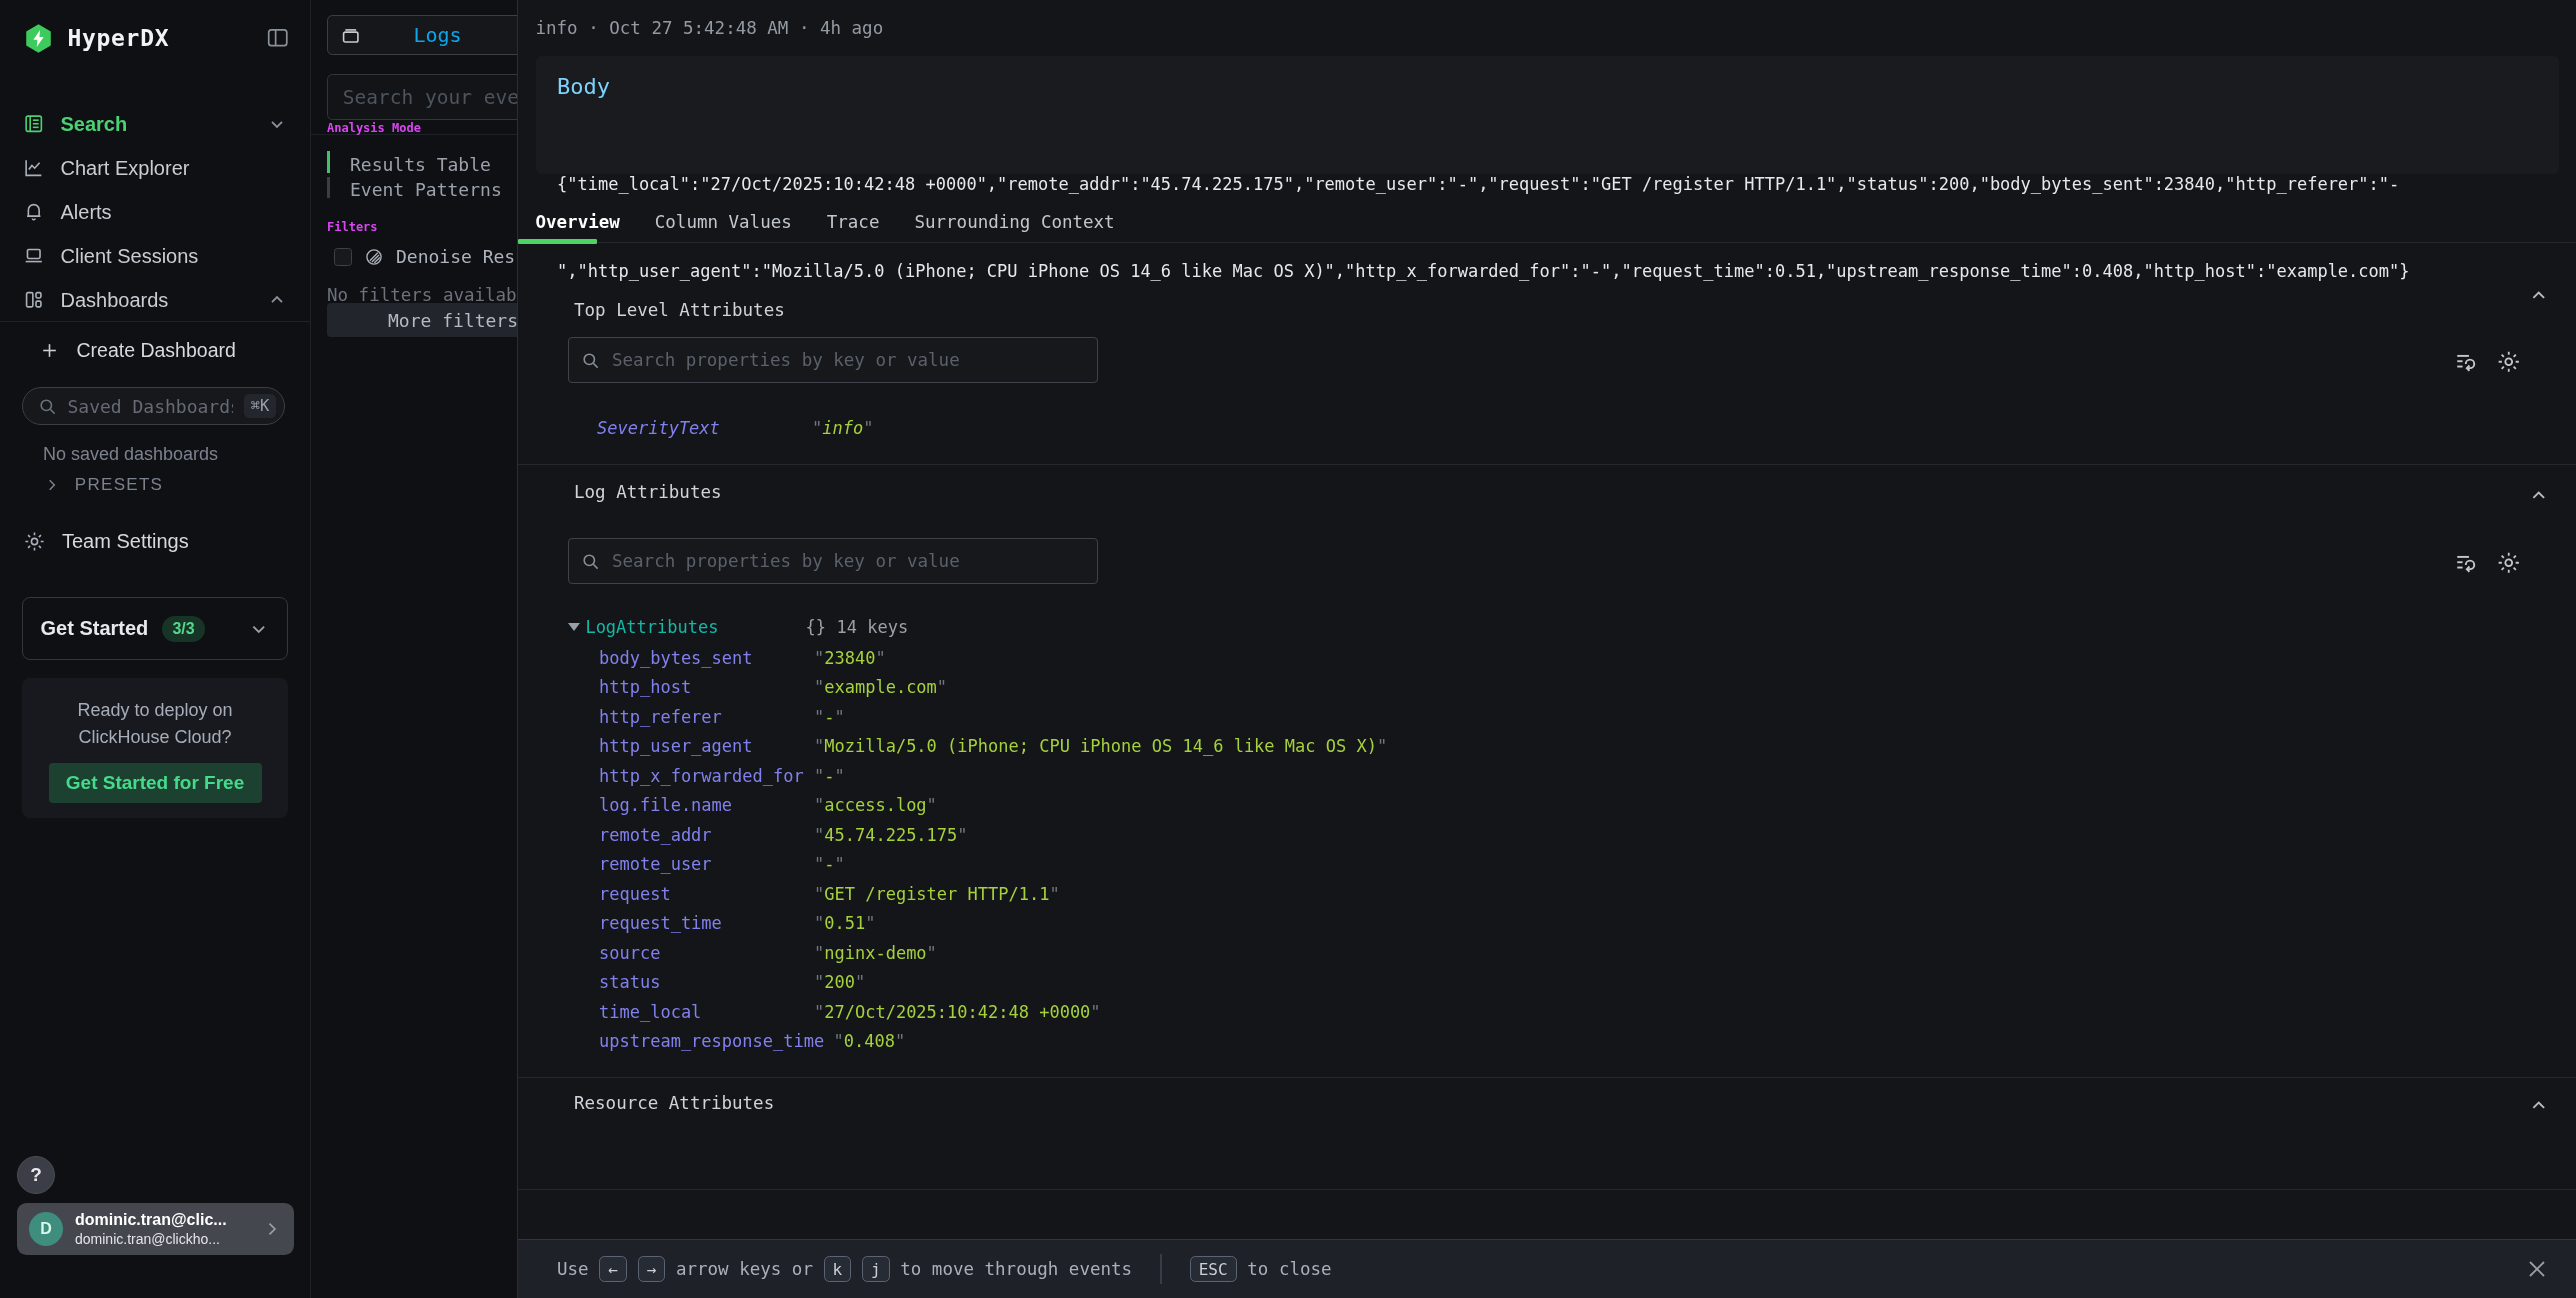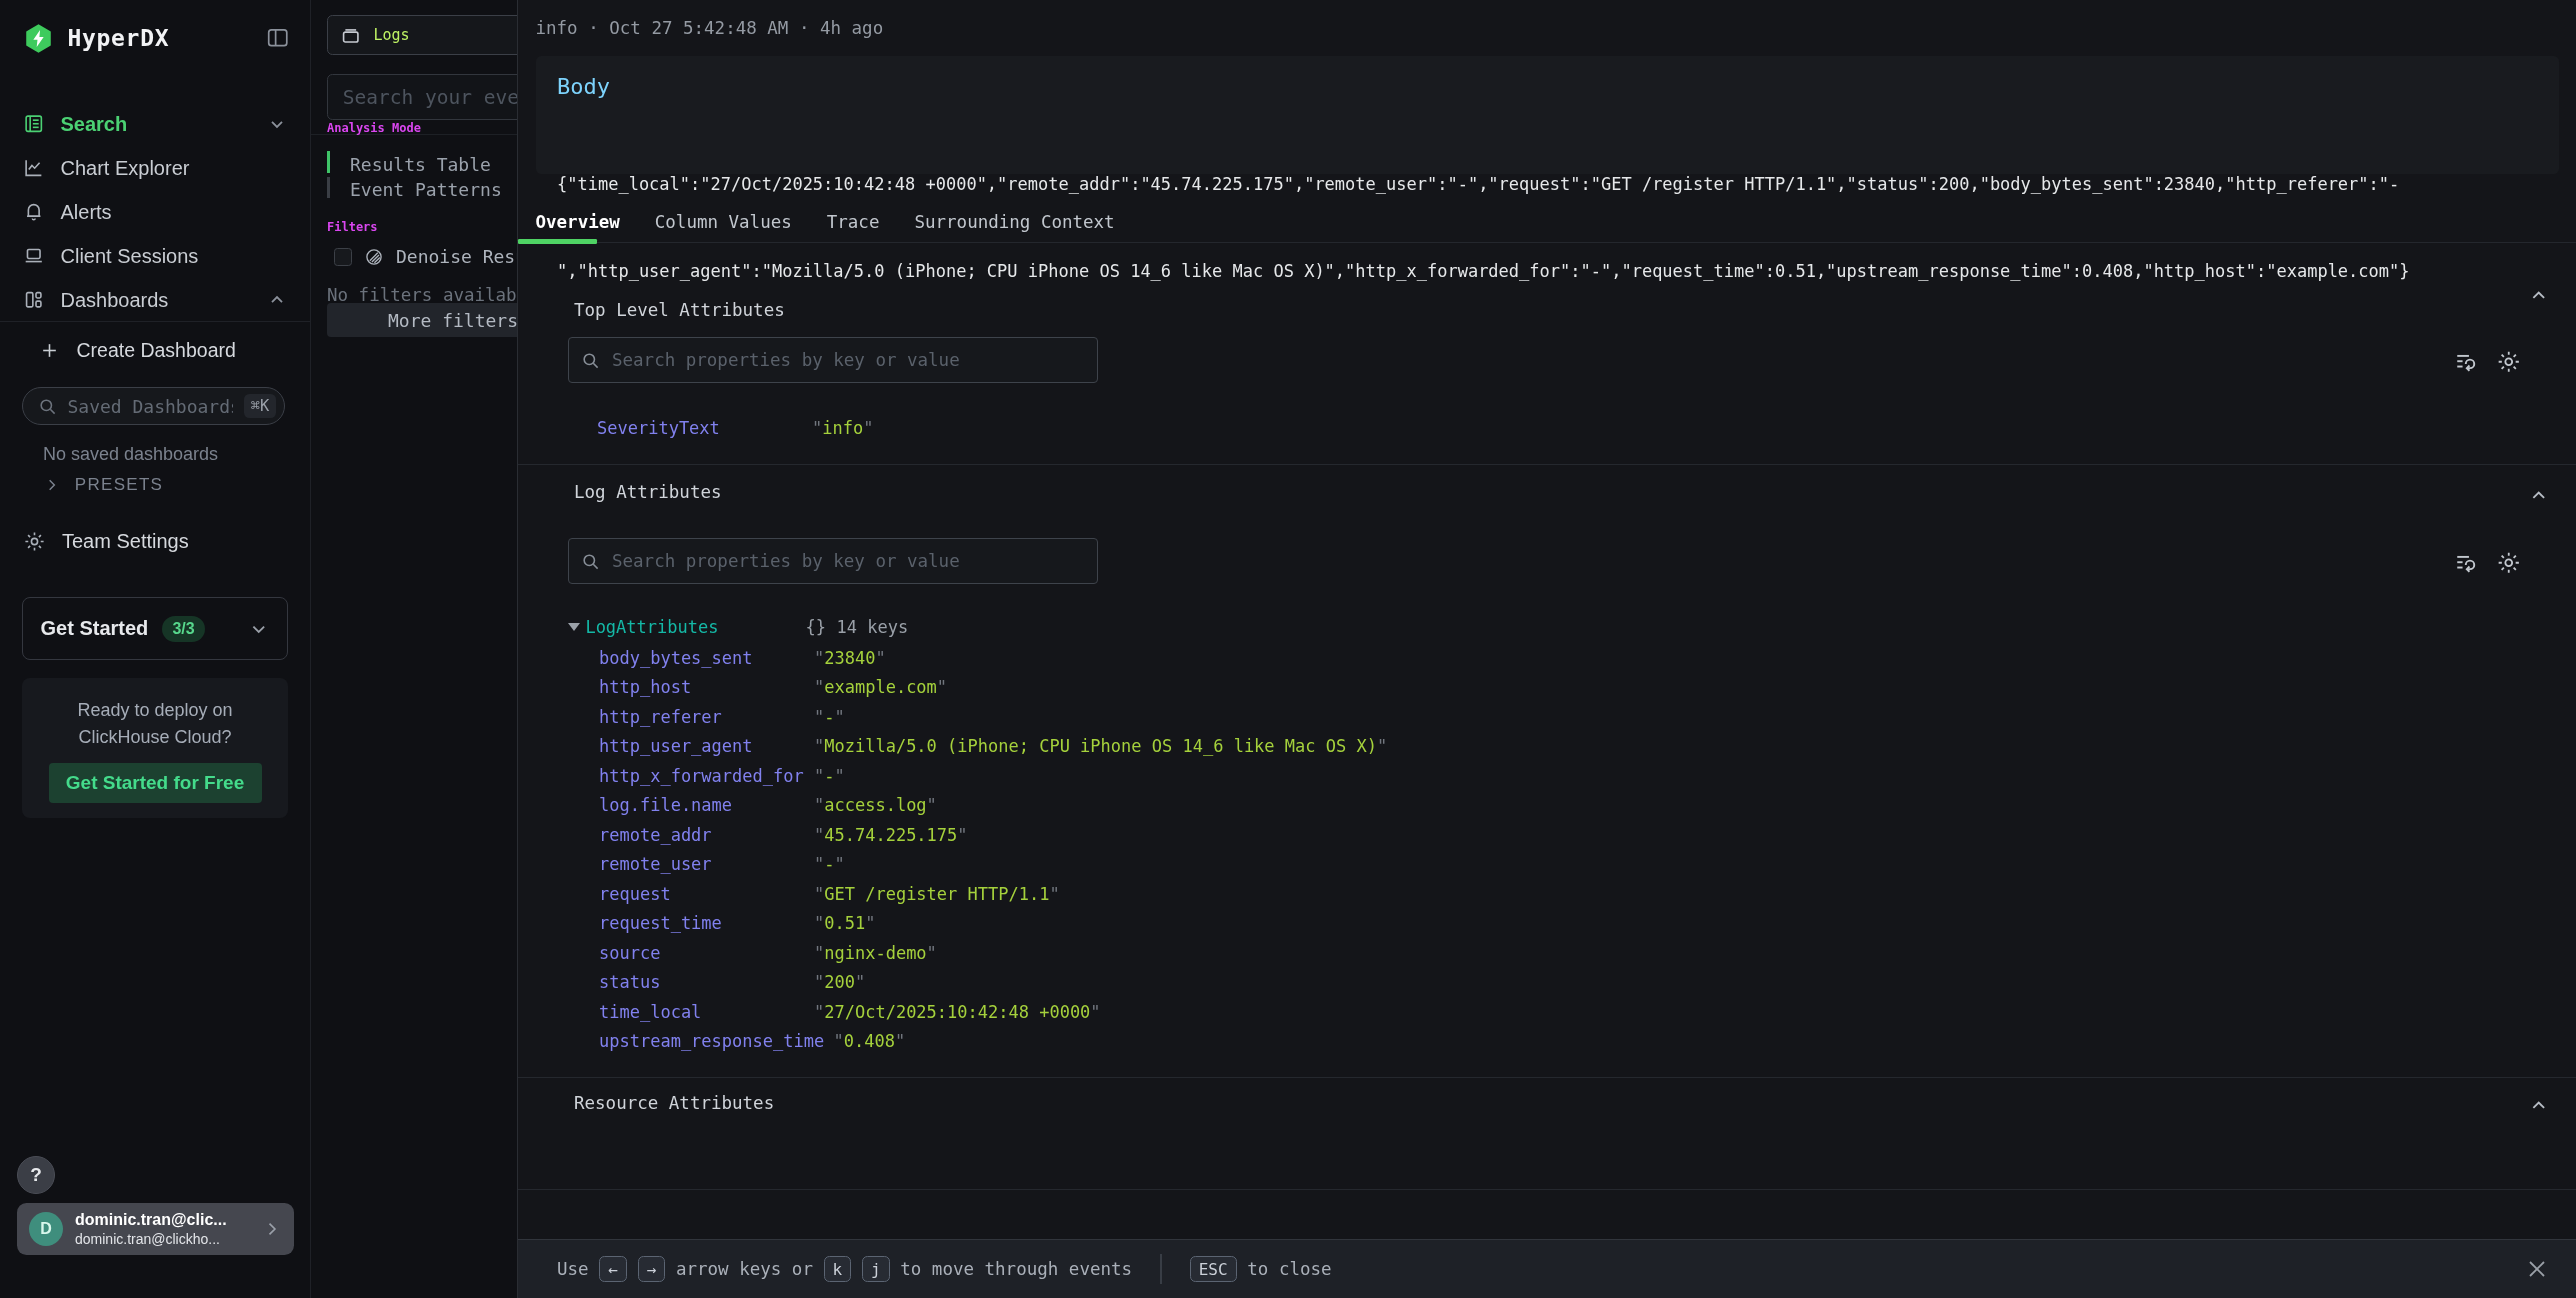--- a/index.html
+++ b/index.html
@@ -38,21 +38,21 @@
   .user-pill { position:absolute; top:1203px; left:17px; width:277px; height:52px; background:#45474f; border-radius:9.4px; display:flex; align-items:center; gap:12px; padding:0 12px; cursor:pointer; }
   .avatar { width:34px; height:34px; border-radius:50%; background:#3f8e7d; display:flex; align-items:center; justify-content:center; font-family:"Liberation Sans",sans-serif; font-size:16px; font-weight:bold; color:#d9f7ec; flex:0 0 auto; }
   .user-texts { display:flex; flex-direction:column; gap:1.3px; overflow:hidden; }
   .user-name { font-family:"Liberation Sans",sans-serif; font-size:16px; font-weight:bold; color:#ffffff; white-space:nowrap; }
   .user-email { font-family:"Liberation Sans",sans-serif; font-size:14px; color:#e3e5e9; white-space:nowrap; }
   .user-pill .chev { margin-left:auto; color:#9aa0a9; }
 
   
   #col2 { position:absolute; left:311px; top:0; width:206px; height:100%; background:#0f1014; overflow:hidden; }
   .logs-box { position:absolute; top:15.4px; left:16px; width:242px; height:40px; border:0.7px solid #3b3f47; border-radius:5.4px; background:#15171b; display:flex; align-items:center; gap:12px; padding:0 12px; cursor:pointer; }
-  .logs-box .lbl { font-size:15px; color:#bef264; }
+  .logs-box .lbl { font-size:20px; color:#0ea5e9;margin-left:40px; }
   .logs-box .nicon { color:#c6cad1; }
   .col2-search { position:absolute; top:74px; left:16px; width:268px; height:46px; border:0.7px solid #32363d; border-radius:5.4px; background:#121418; display:flex; align-items:center; padding:0 14.8px; }
   .col2-search input { background:transparent; border:none; outline:none; font-family:"DejaVu Sans Mono",monospace; font-size:19.5px; color:#c9cdd3; width:100%; }
   .col2-search input::placeholder { color:#4d545e; }
   .col2-divider { position:absolute; top:134px; left:0; width:100%; border-top:0.7px solid #1d2025; }
   .sec-label { position:absolute; left:16px; font-size:12px; font-weight:bold; color:#d946ef; white-space:nowrap; }
   .mode-list { position:absolute; top:149px; left:16px; }
   .mode-item { position:relative; height:25.5px; display:flex; align-items:flex-end; padding-left:23px; font-size:18px; color:#9ba2ac; white-space:nowrap; cursor:pointer; }
   .mode-item .bar { position:absolute; left:0; top:2px; bottom:2px; width:3.4px; background:#3a3e45; }
   .mode-item.active .bar { background:#3fc468; }
@@ -351,21 +351,21 @@
         <path d="M12 14 a4 4 0 0 1 4 -4 a4 4 0 0 1 4 4 a4 4 0 0 1 -4 4 L13.5 18"></path>
         <path d="M15.5 15.5 L13 18 L15.5 20.5"></path>
       </svg>
     </span>
   <span class="tool-icon" style="top:349px; right:55px;">
       <svg width="25.5" height="25.5" viewBox="0 0 24 24" fill="none" stroke="currentColor" stroke-width="1.7">
         <circle cx="12" cy="12" r="3.2"></circle>
         <path d="M12 2.5 L12 5.5 M12 18.5 L12 21.5 M2.5 12 L5.5 12 M18.5 12 L21.5 12 M5.3 5.3 L7.4 7.4 M16.6 16.6 L18.7 18.7 M18.7 5.3 L16.6 7.4 M7.4 16.6 L5.3 18.7"></path>
       </svg>
     </span>
-  <div class="attr-row sev-row" style="top:413px;">
+  <div class="attr-row sev-row" style="top:413px;font-style:italic;">
     <span class="attr-key">SeverityText</span>
     <span class="attr-val">info</span>
   </div>
 
   <div class="hdivider" style="top:464px;"></div>
 
   <div class="section-title" style="top:482px;">Log Attributes</div>
   <span class="collapse-chev" style="top:485px;">
       <svg width="21.5" height="21.5" viewBox="0 0 24 24" fill="none" stroke="currentColor" stroke-width="2">
         <polyline points="6,14.5 12,8.5 18,14.5"></polyline>

